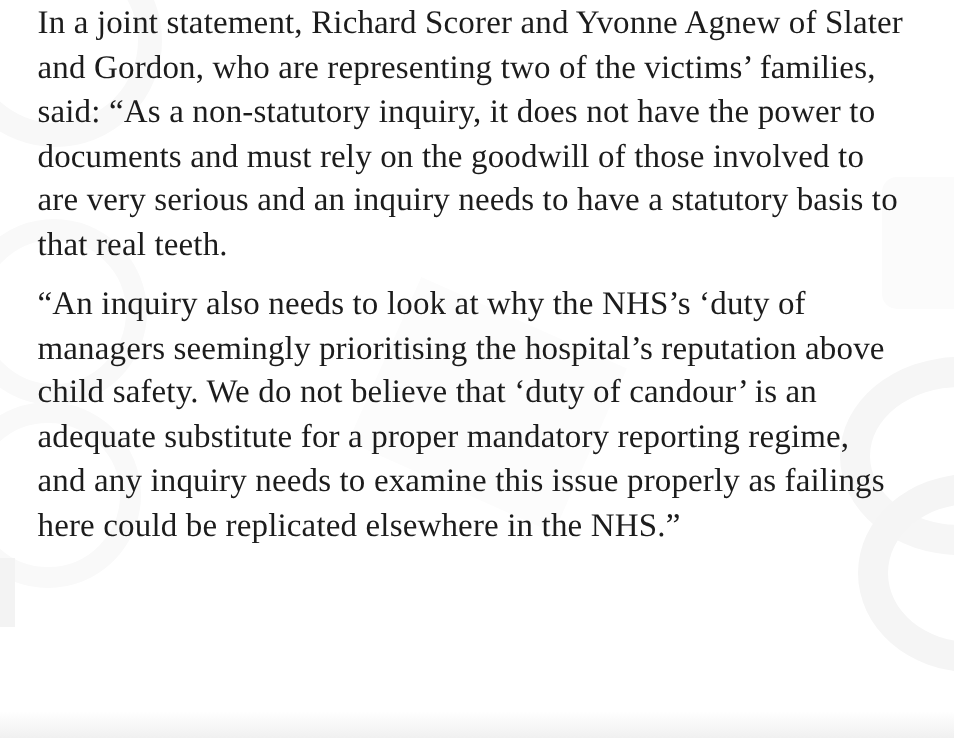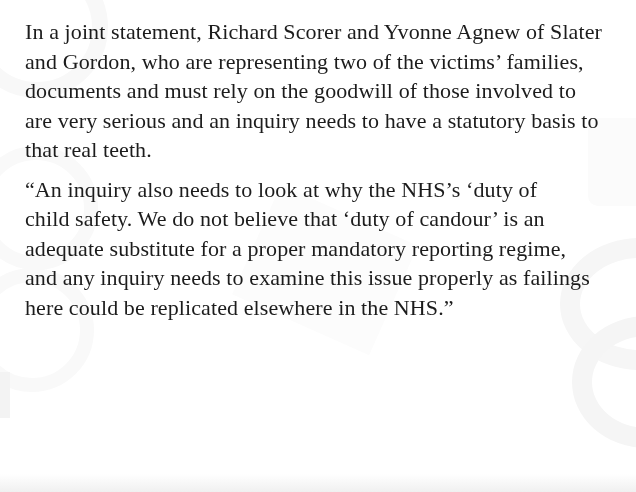--- a/index.html
+++ b/index.html
@@ -21,21 +21,21 @@
   .wm-4 { left: 572px; top: 316px; width: 110px; height: 92px; border: 20px solid #f5f5f5; border-radius: 50%; }
   .wm-5 { left: -26px; top: 146px; width: 96px; height: 96px; border: 14px solid #f9f9f9; border-radius: 50%; }
   .wm-6 { left: -30px; top: 268px; width: 96px; height: 96px; border: 14px solid #f9f9f9; border-radius: 50%; }
   .wm-7 { left: 0px; top: 372px; width: 10px; height: 46px; background: #f3f3f3; }
   .wm-8 { left: 250px; top: 210px; width: 150px; height: 120px; background: #fcfcfc; transform: rotate(24deg); }
 
   
   .article {
     position: absolute;
     left: 25px;
-    top: 17px;
+    top: 0;
     width: 604px;
     z-index: 2;
     color: var(--text, #1c1c1c);
     font-size: 22px;
     line-height: 29.5px;
     letter-spacing: 0.1px;
   }
   .paragraph + .paragraph { margin-top: 10px; }
   .line { white-space: nowrap; }
 
@@ -62,26 +62,28 @@
     <div class="wm wm-ring wm-5"></div>
     <div class="wm wm-ring wm-6"></div>
     <div class="wm wm-7"></div>
     <div class="wm wm-8"></div>
   </div>
 
   <div class="article">
     <div class="paragraph">
         <div class="line">In a joint statement, Richard Scorer and Yvonne Agnew of Slater</div>
         <div class="line">and Gordon, who are representing two of the victims’ families,</div>
+        <div class="line">said: “As a non-statutory inquiry, it does not have the power to</div>
         <div class="line">documents and must rely on the goodwill of those involved to</div>
         <div class="line">are very serious and an inquiry needs to have a statutory basis to</div>
         <div class="line">that real teeth.</div>
       </div>
     <div class="paragraph">
         <div class="line">“An inquiry also needs to look at why the NHS’s ‘duty of</div>
+        <div class="line">managers seemingly prioritising the hospital’s reputation above</div>
         <div class="line">child safety. We do not believe that ‘duty of candour’ is an</div>
         <div class="line">adequate substitute for a proper mandatory reporting regime,</div>
         <div class="line">and any inquiry needs to examine this issue properly as failings</div>
         <div class="line">here could be replicated elsewhere in the NHS.”</div>
       </div>
   </div>
 
   <div class="bottom-fade"></div>
 
 </div>

